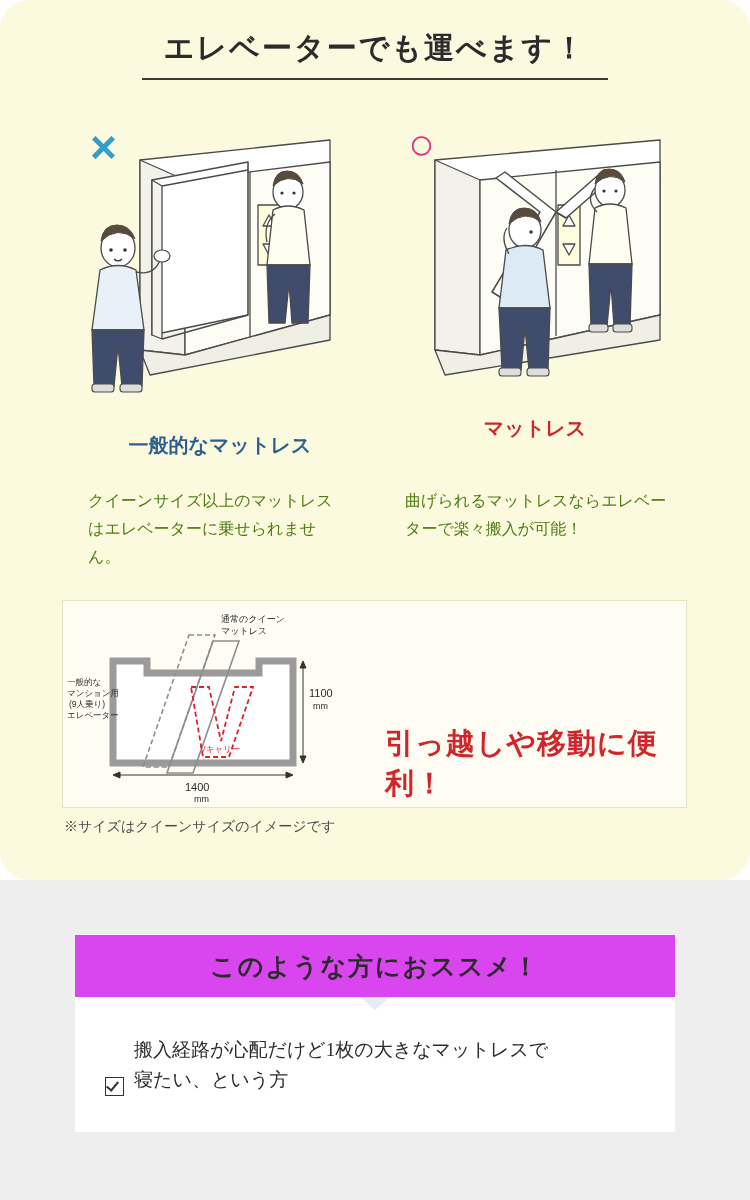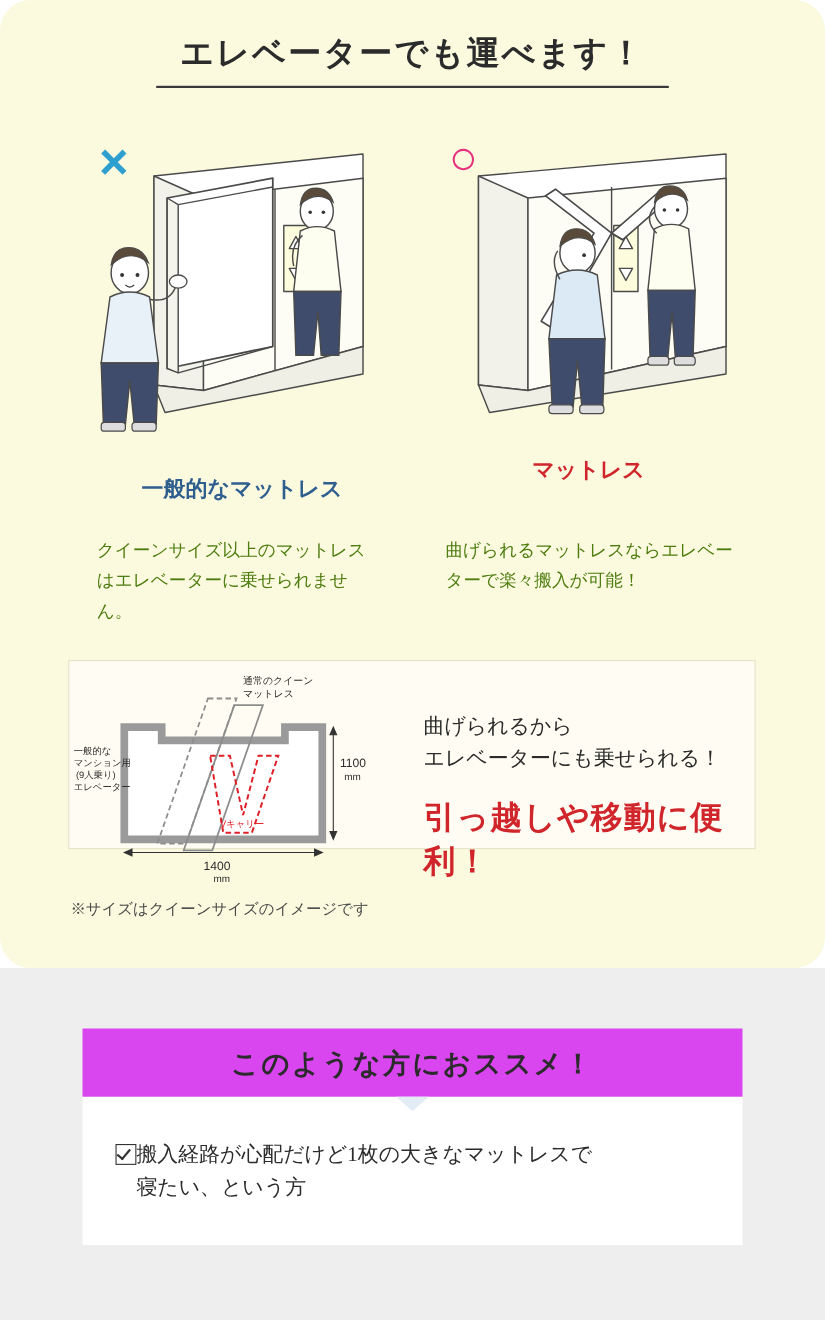--- a/index.html
+++ b/index.html
@@ -115,21 +115,21 @@
     top: 487px;
     width: 265px;
   }
 
   
   .diagram-card {
     position: absolute;
     left: 62px;
     top: 600px;
     width: 625px;
-    height: 172px;
+    height: 208px;
     background: #fffdf3;
     border: 1px solid #e4e2c6;
     box-sizing: border-box;
   }
   .diagram-svg {
     position: absolute;
     left: 0;
     top: 0;
   }
   .diagram-text-1 {
@@ -205,21 +205,22 @@
     width: 600px;
     height: 135px;
     background: #ffffff;
     box-sizing: border-box;
   }
   .reco-item {
     position: absolute;
     left: 105px;
     top: 1035px;
     display: flex;
-    align-items: flex-start;
+    align-items: flex-end;
+    gap: 10px;
   }
   .checkbox {
     width: 17px;
     height: 17px;
     border: 1px solid #333;
     position: relative;
     flex: none;
     margin-top: 5px;
   }
   .checkbox::after {
@@ -382,24 +383,20 @@
           <text x="6" y="106" font-size="8.5">(9人乗り)</text>
           <text x="4" y="117" font-size="8.5">エレベーター</text>
           <text x="246" y="96" font-size="11">1100</text>
           <text x="250" y="108" font-size="9">mm</text>
           <text x="122" y="190" font-size="11">1400</text>
           <text x="131" y="201" font-size="9">mm</text>
           <text x="137" y="151" font-size="8.5" fill="#e02028">Vキャリー</text>
         </g>
       </svg>
 
-      <div class="diagram-text-1">
-        <div>曲げられるから</div>
-        <div>エレベーターにも乗せられる！</div>
-      </div>
       <div class="diagram-text-2">引っ越しや移動に便利！</div>
     </div>
 
     <div class="note">※サイズはクイーンサイズのイメージです</div>
   </div>
 
   <div class="grey-panel"></div>
 
   <div class="reco-box"></div>
 

